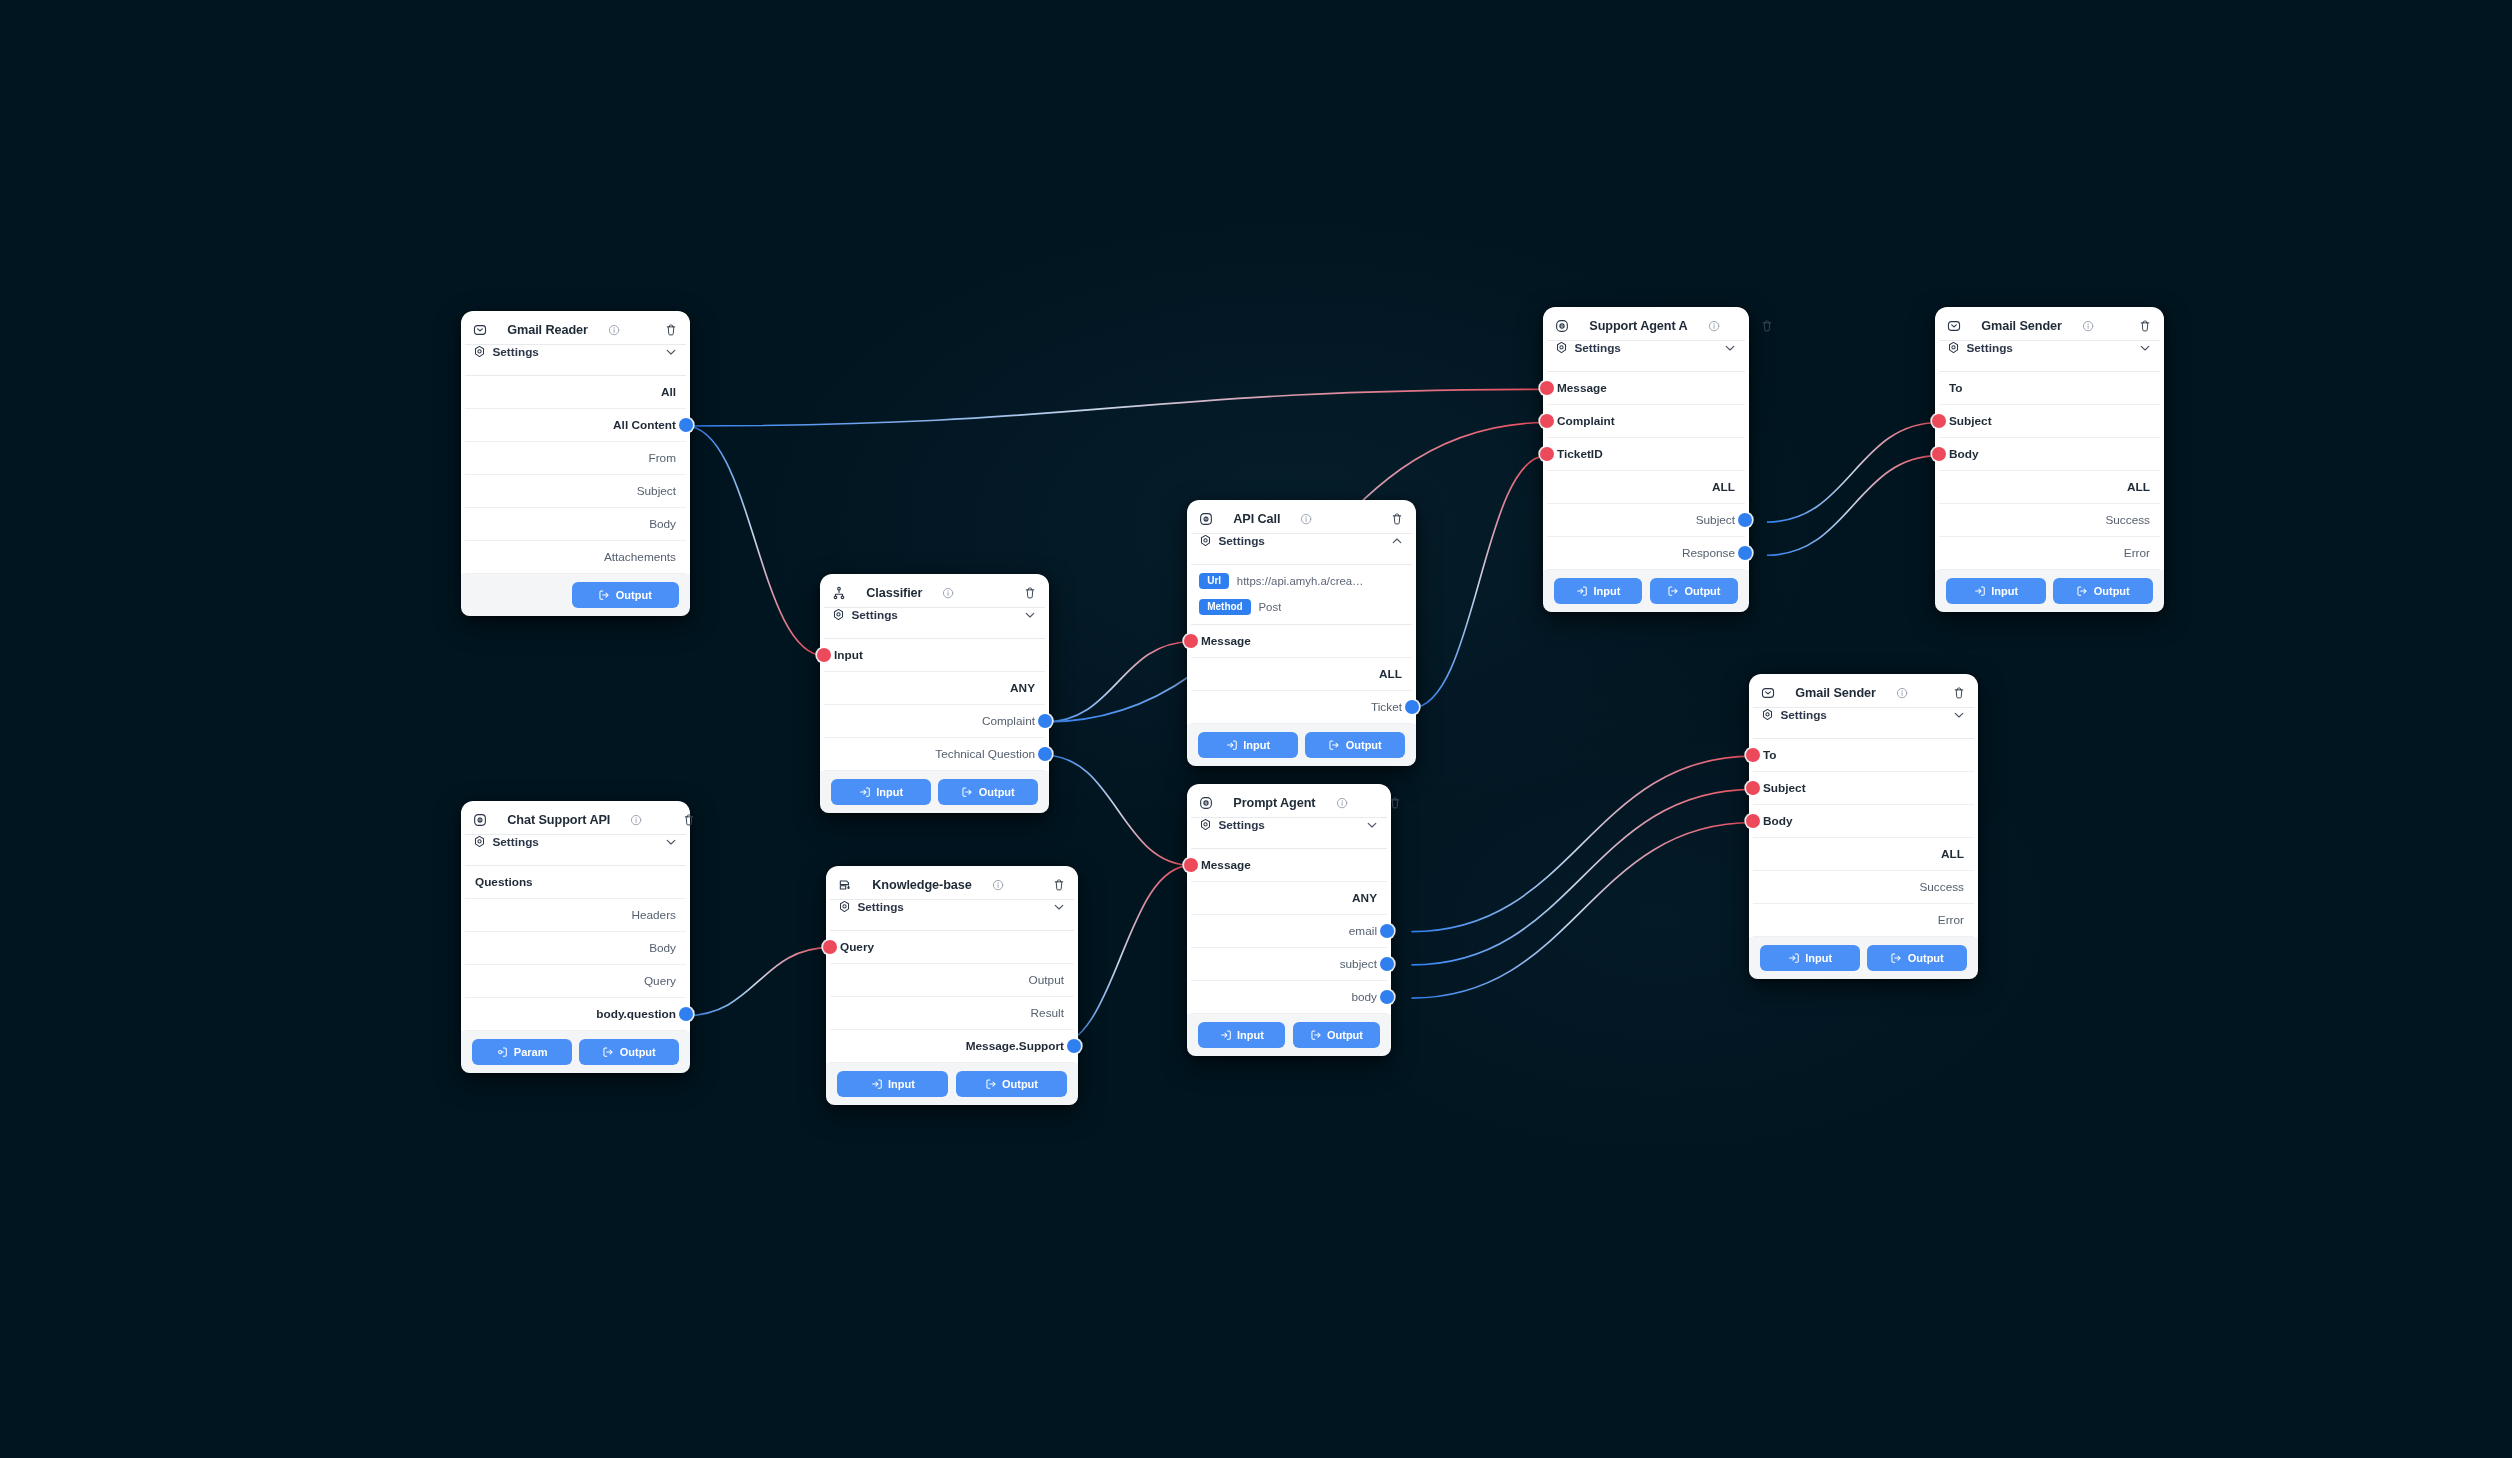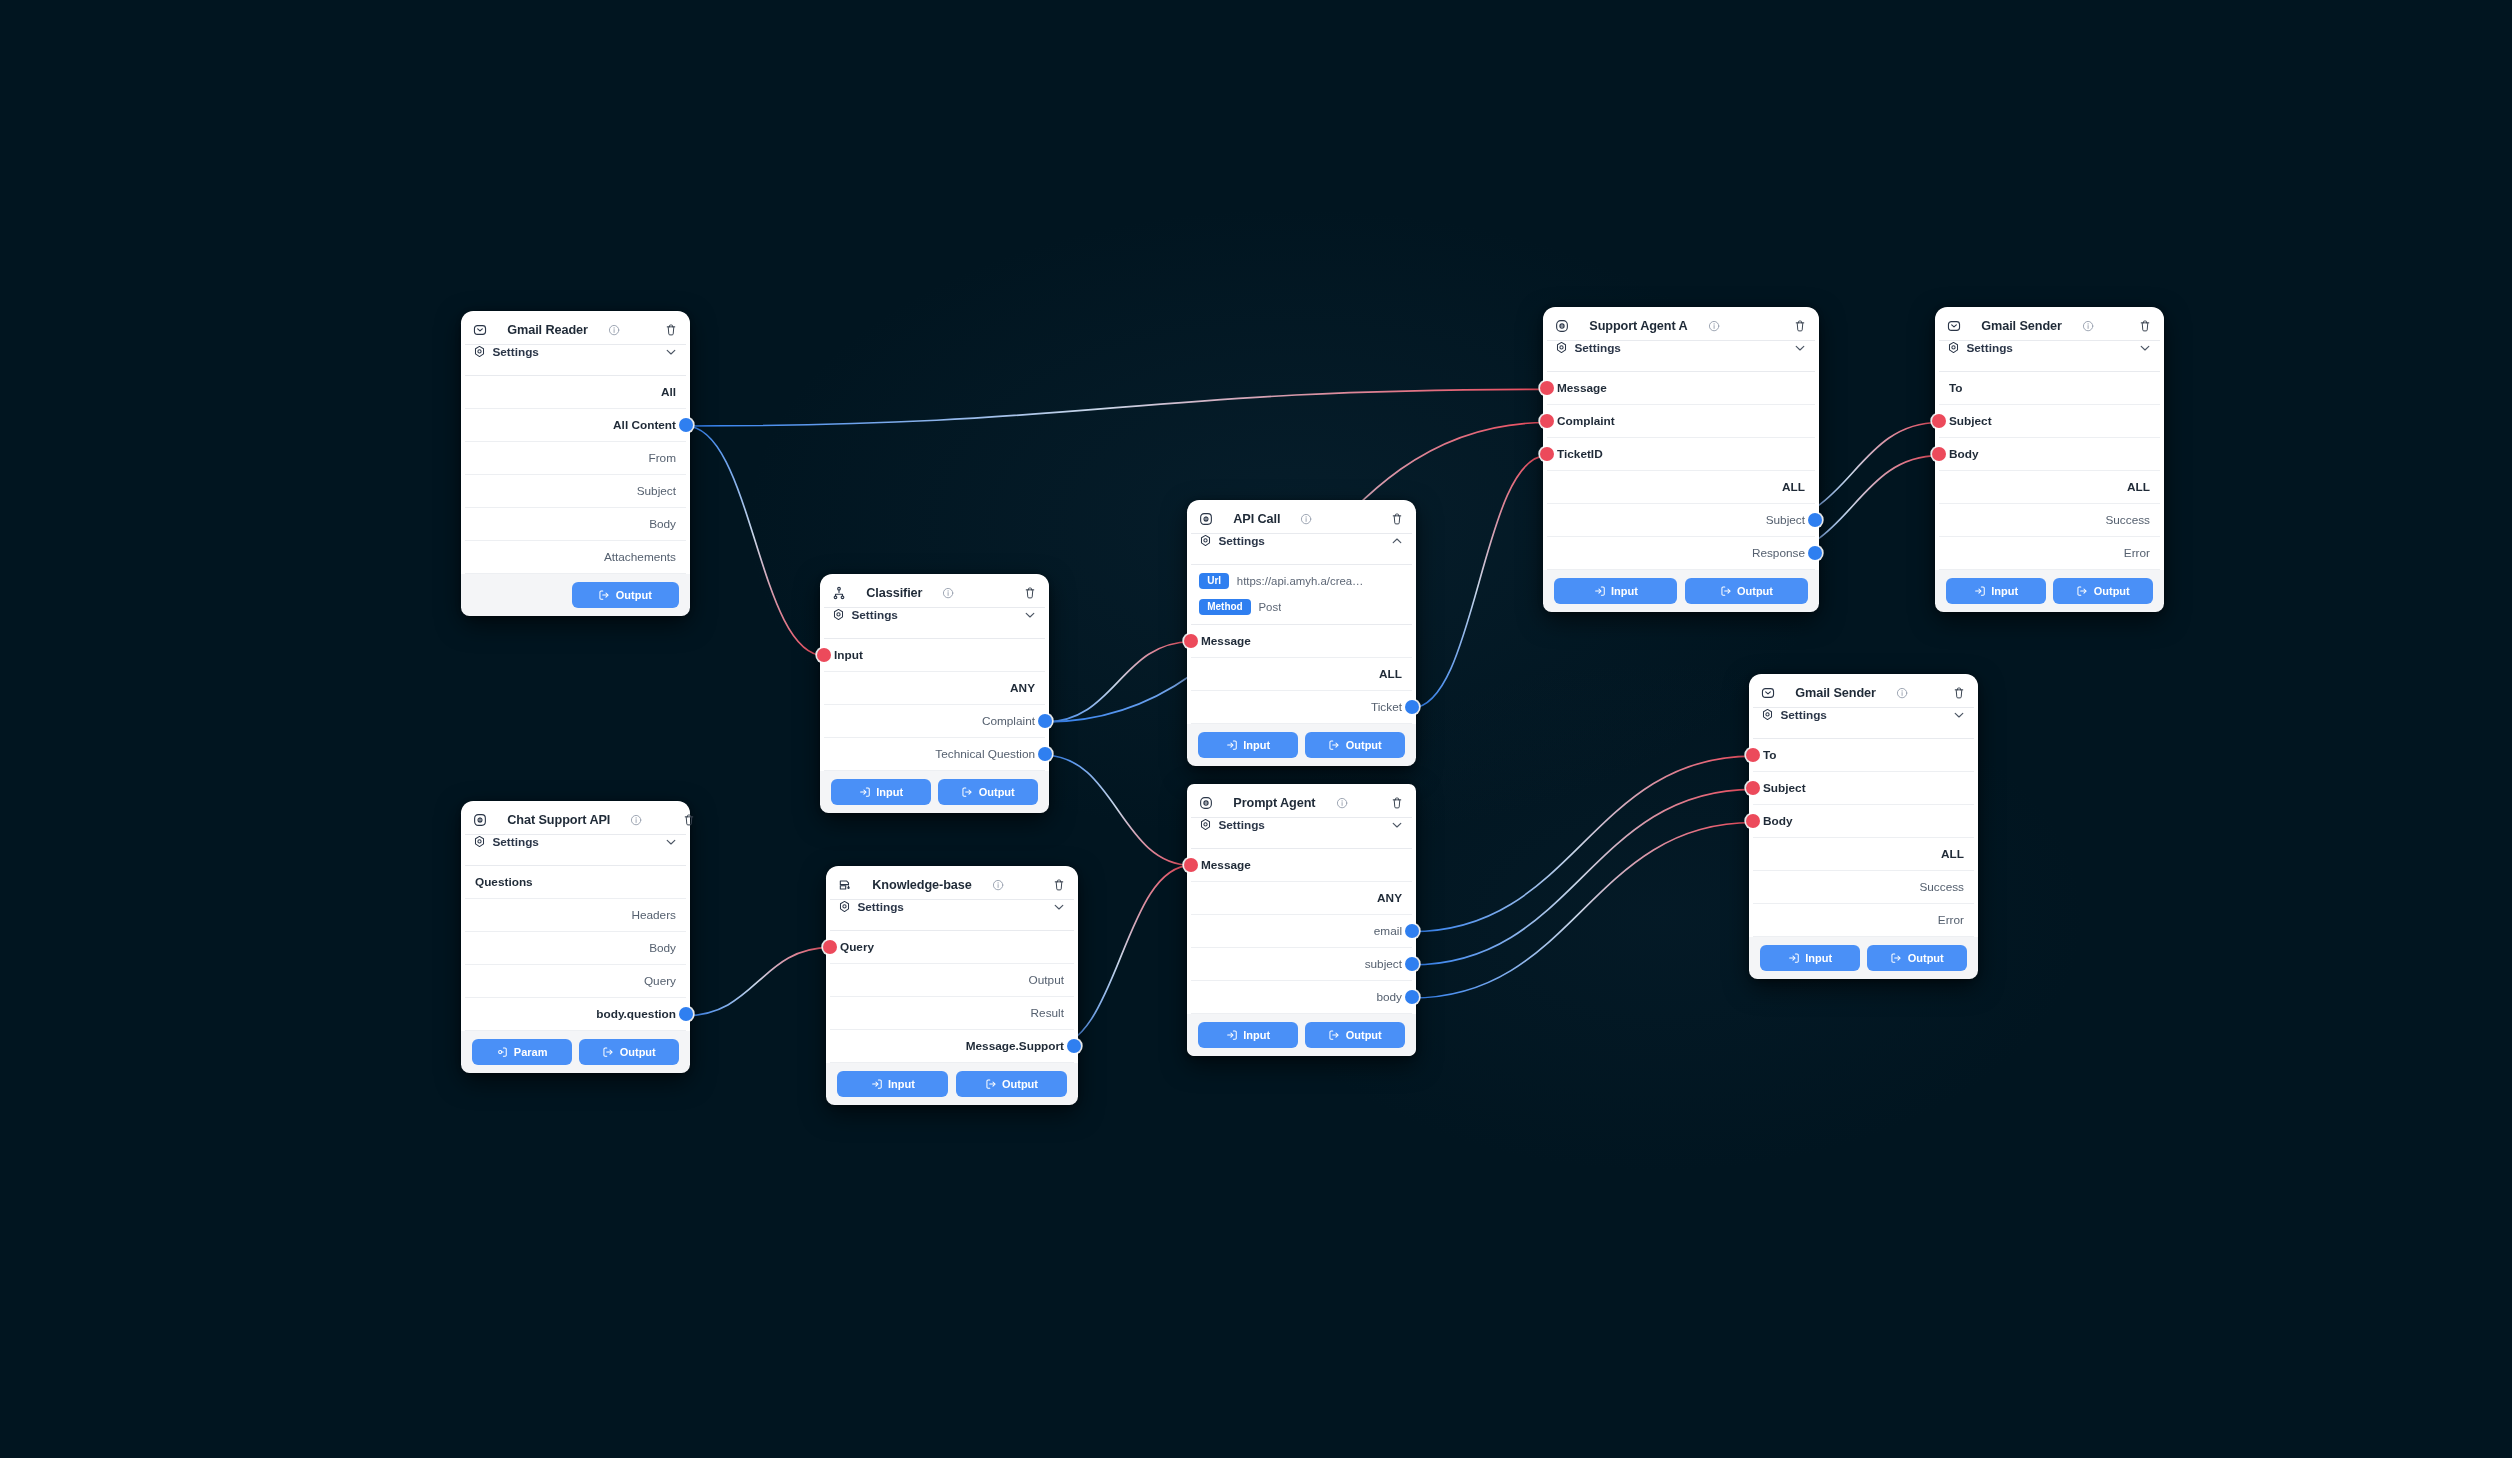--- a/index.html
+++ b/index.html
@@ -568,21 +568,21 @@
               <svg width="12.2" height="12.2" viewBox="0 0 24 24" fill="none" stroke="#fff" stroke-width="2" stroke-linecap="round" stroke-linejoin="round">
                 <path d="M9.5 3.8H6.1a2.3 2.3 0 00-2.3 2.3v11.8a2.3 2.3 0 002.3 2.3h3.4"></path>
                 <path d="M15.6 16.1L19.7 12l-4.1-4.1"></path>
                 <path d="M19.3 12H9.2"></path>
               </svg>
             </span>
             <span>Output</span>
           </button>
         </div>
       </div>
-      <div class="node" style="left: 1187px; top: 784px; width: 229px; border-radius: 7px;">
+      <div class="node" style="left: 1187px; top: 784px; width: 204px;">
         <div class="n-head">
           <span class="ic">
             <svg width="14" height="14" viewBox="0 0 24 24" fill="none" stroke="#2b3648" stroke-width="1.9" stroke-linecap="round" stroke-linejoin="round">
               <rect x="2.8" y="2.8" width="18.4" height="18.4" rx="7"></rect>
               <circle cx="12" cy="12" r="3.6"></circle>
               <path d="M9.4 12h5.2"></path>
             </svg>
           </span>
           <span class="n-title">Prompt Agent</span>
           <span class="ic">
@@ -650,21 +650,21 @@
               <svg width="12.2" height="12.2" viewBox="0 0 24 24" fill="none" stroke="#fff" stroke-width="2" stroke-linecap="round" stroke-linejoin="round">
                 <path d="M9.5 3.8H6.1a2.3 2.3 0 00-2.3 2.3v11.8a2.3 2.3 0 002.3 2.3h3.4"></path>
                 <path d="M15.6 16.1L19.7 12l-4.1-4.1"></path>
                 <path d="M19.3 12H9.2"></path>
               </svg>
             </span>
             <span>Output</span>
           </button>
         </div>
       </div>
-      <div class="node" style="left: 1543px; top: 307px; width: 276px;">
+      <div class="node" style="left: 1543px; top: 307px; width: 206px;">
         <div class="n-head">
           <span class="ic">
             <svg width="14" height="14" viewBox="0 0 24 24" fill="none" stroke="#2b3648" stroke-width="1.9" stroke-linecap="round" stroke-linejoin="round">
               <rect x="2.8" y="2.8" width="18.4" height="18.4" rx="7"></rect>
               <circle cx="12" cy="12" r="3.6"></circle>
               <path d="M9.4 12h5.2"></path>
             </svg>
           </span>
           <span class="n-title">Support Agent A</span>
           <span class="ic">

